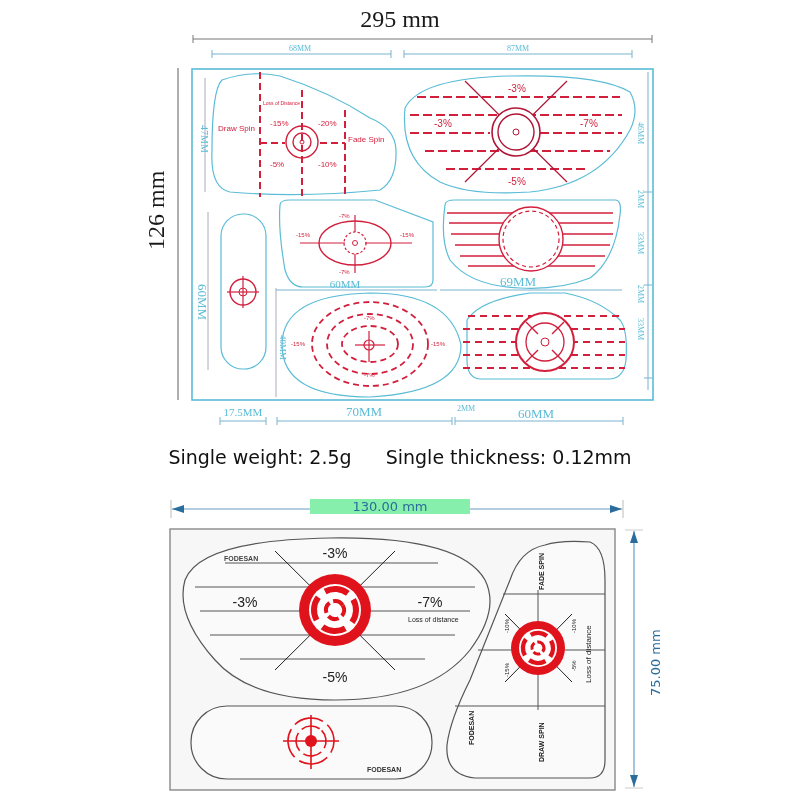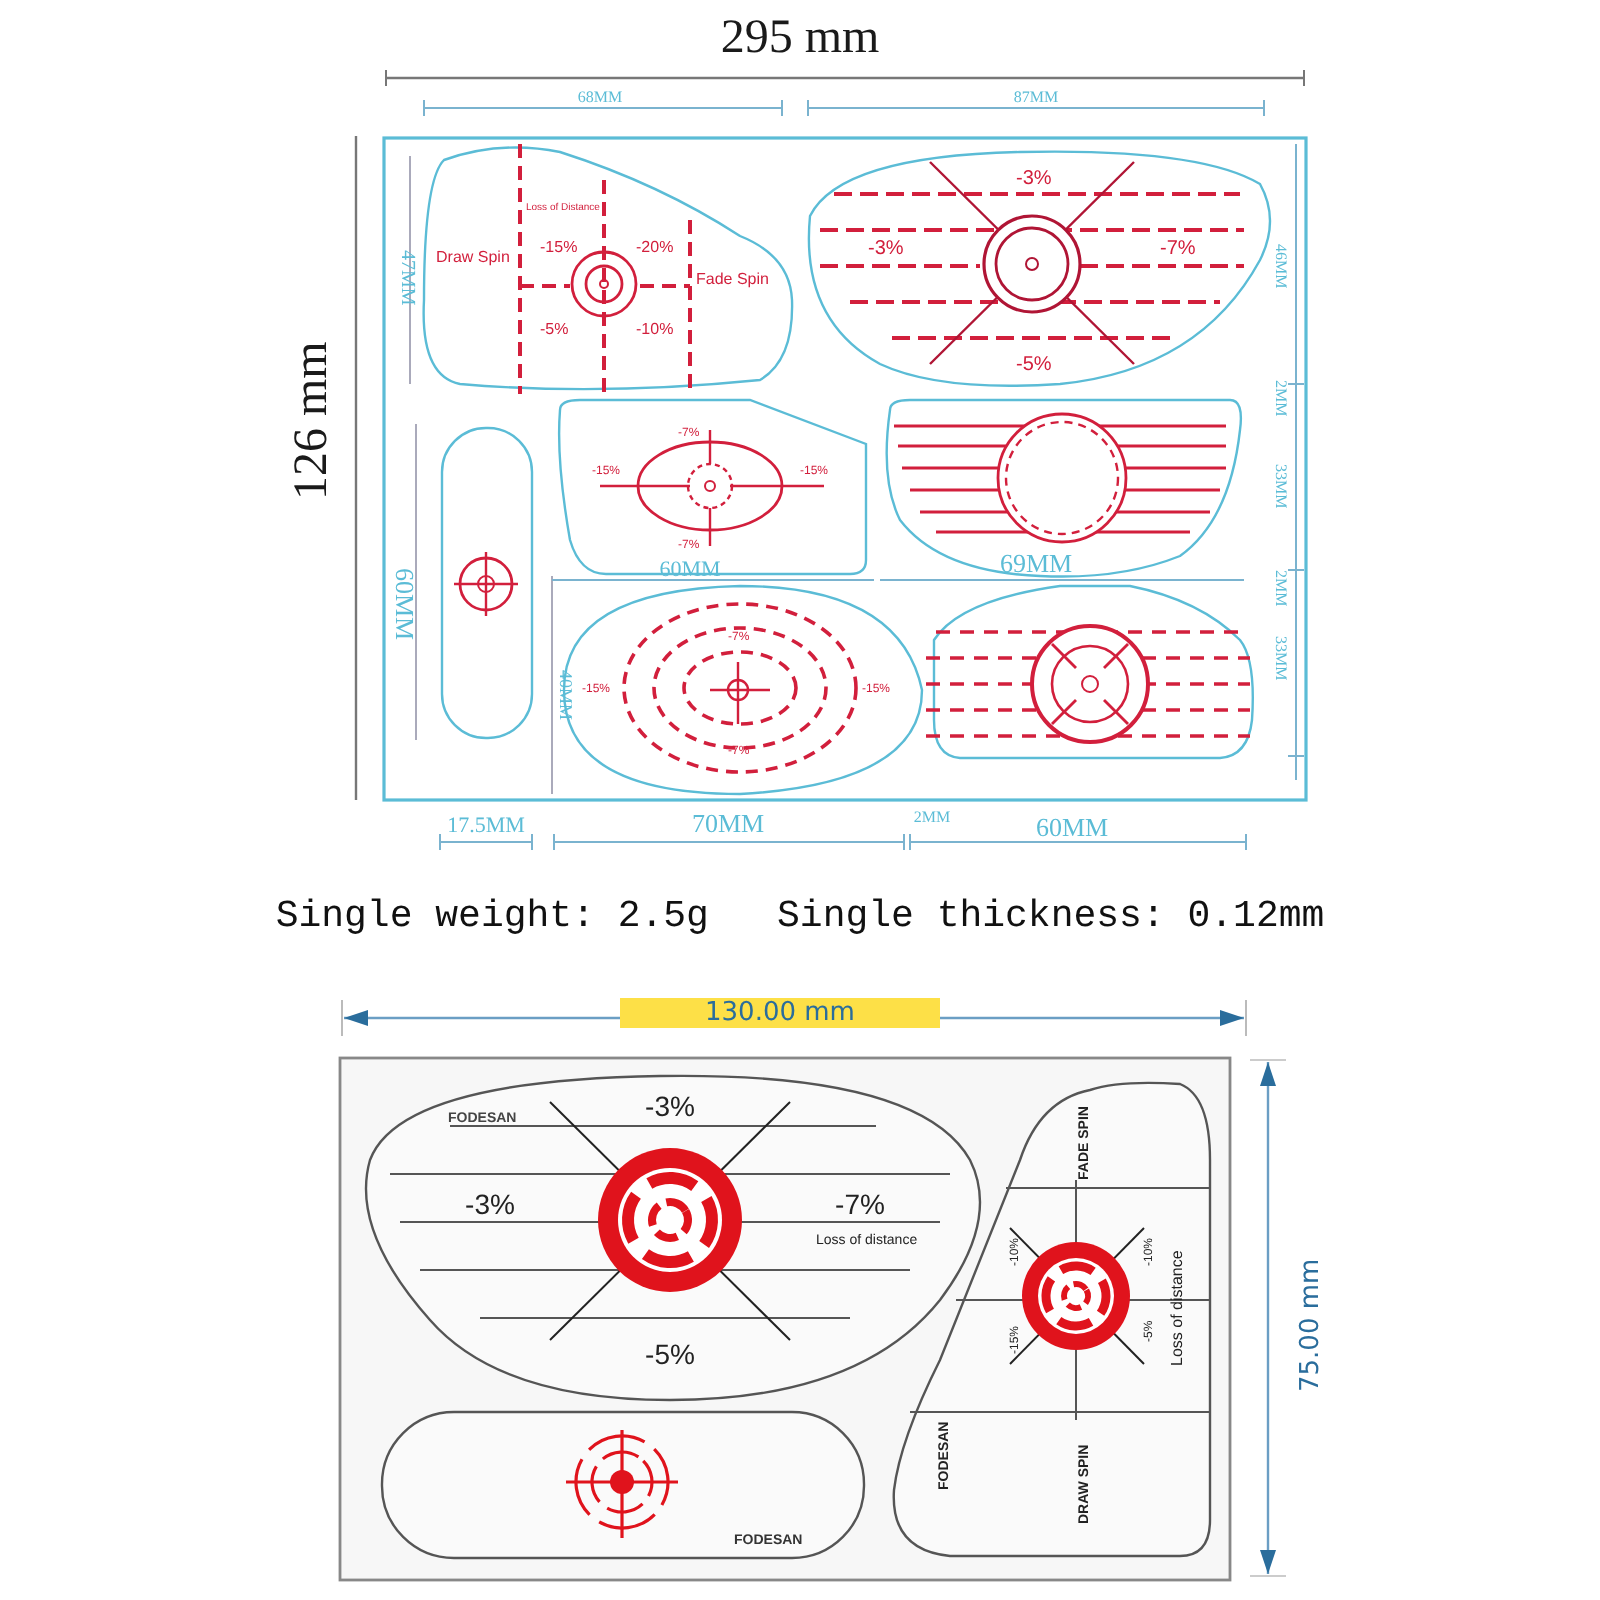--- a/index.html
+++ b/index.html
@@ -3,22 +3,22 @@
 <meta charset="utf-8">
 <style>
   html, body { margin: 0; padding: 0; background: #ffffff; }
   body { width: 800px; height: 800px; position: relative; overflow: hidden; font-family: "DejaVu Sans", sans-serif; }
   .abs { position: absolute; }
   svg { position: absolute; left: 0; top: 0; }
   .serif { font-family: "Liberation Serif", "DejaVu Serif", serif; }
   .title-top { left: 0; width: 800px; top: 6px; text-align: center; font-size: 24px; color: #1a1a1a; }
   .title-left { left: 143px; top: 250px; font-size: 24px; color: #1a1a1a; transform: rotate(-90deg); transform-origin: left top; white-space: nowrap; }
   .specs { top: 446px; left: 0; width: 800px; text-align: center; font-family: "DejaVu Sans", sans-serif; font-size: 19px; color: #111; }
-  .specs span { margin: 0 14px; font-family: Liberation Mono, monospace; }
-  .dim-130 { top: 499px; left: 310px; width: 160px; text-align: center; font-size: 13px; color: #2a6d9c; background: #fde047; }
+  .specs span { margin: 0 14px; }
+  .dim-130 { top: 499px; left: 310px; width: 160px; text-align: center; font-size: 13px; color: #2a6d9c; background: #86efac; }
   .dim-75 { left: 648px; top: 700px; font-size: 13px; color: #2a6d9c; transform: rotate(-90deg); transform-origin: left top; white-space: nowrap; background: #fff; padding: 0 4px; }
 </style>
 </head>
 <body>
 
 <svg width="800" height="440" viewBox="0 0 800 440">
 
   <line x1="193" y1="39" x2="652" y2="39" stroke="#777" stroke-width="1.2"></line>
   <line x1="193" y1="35" x2="193" y2="43" stroke="#777"></line>
   <line x1="652" y1="35" x2="652" y2="43" stroke="#777"></line>

